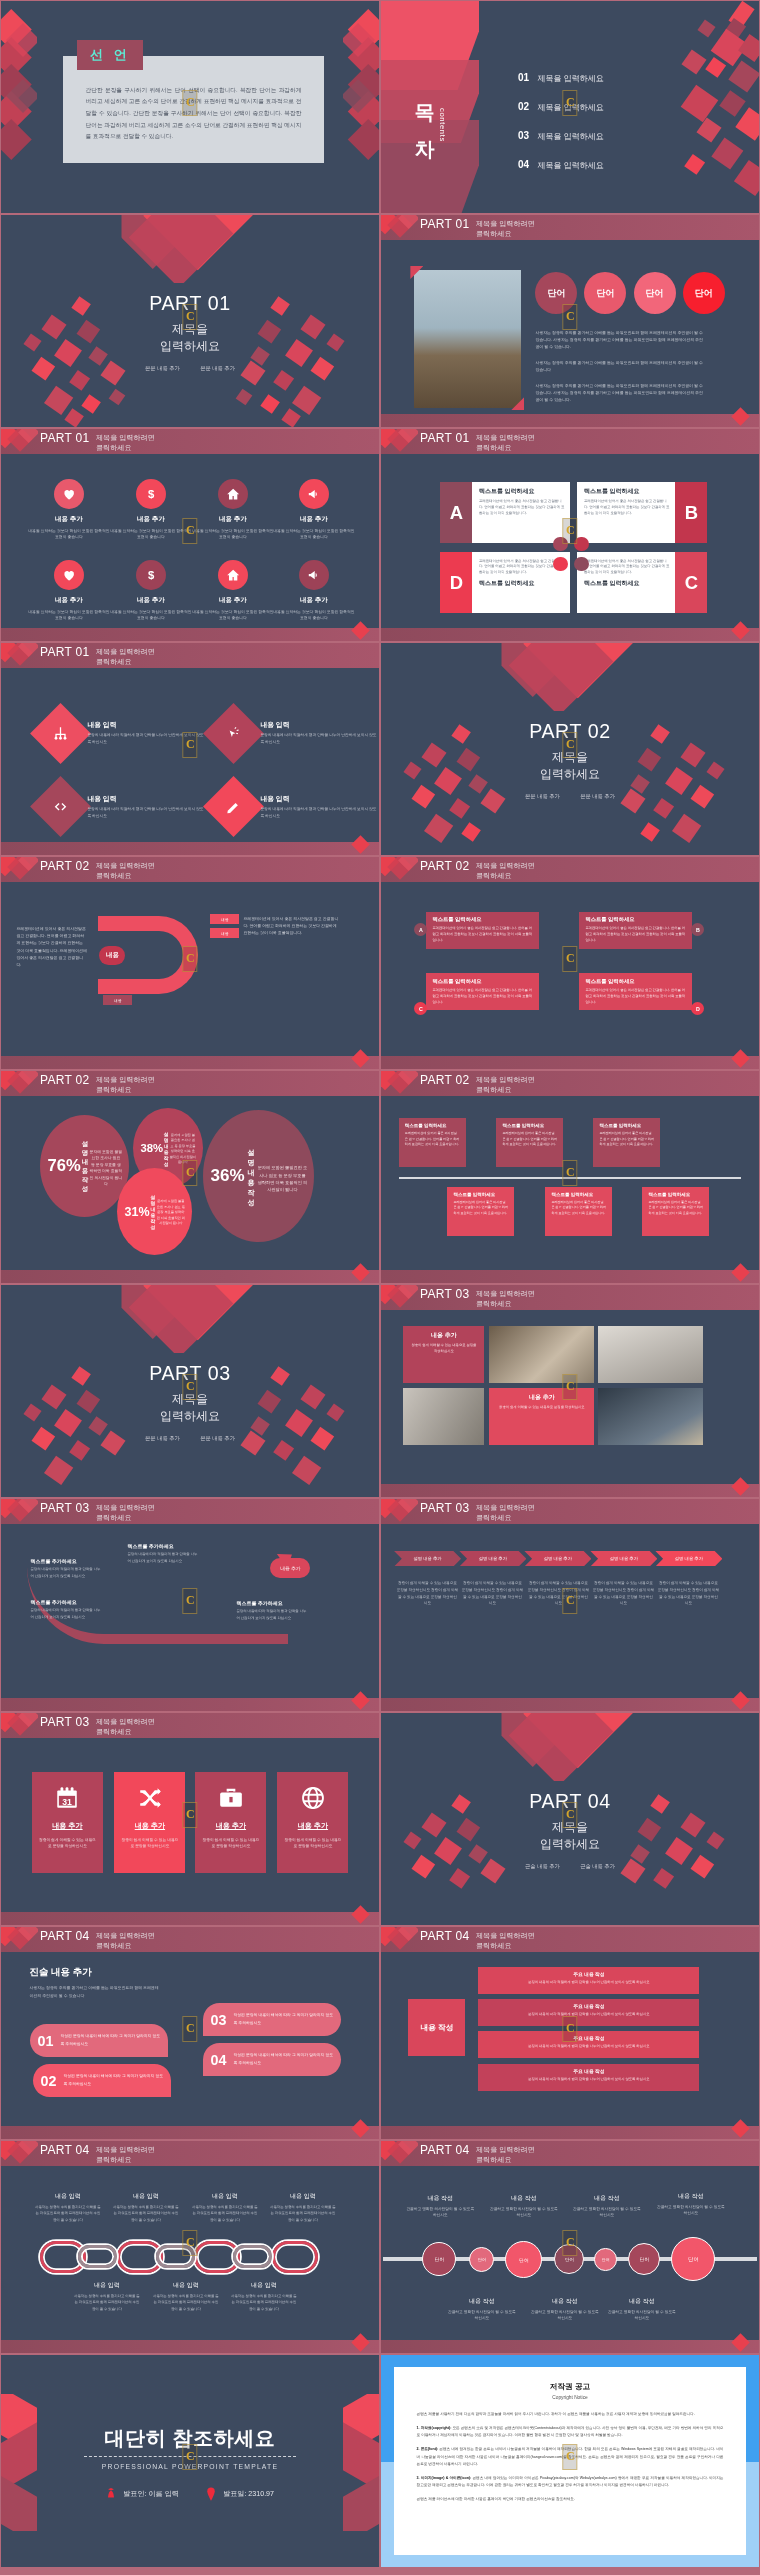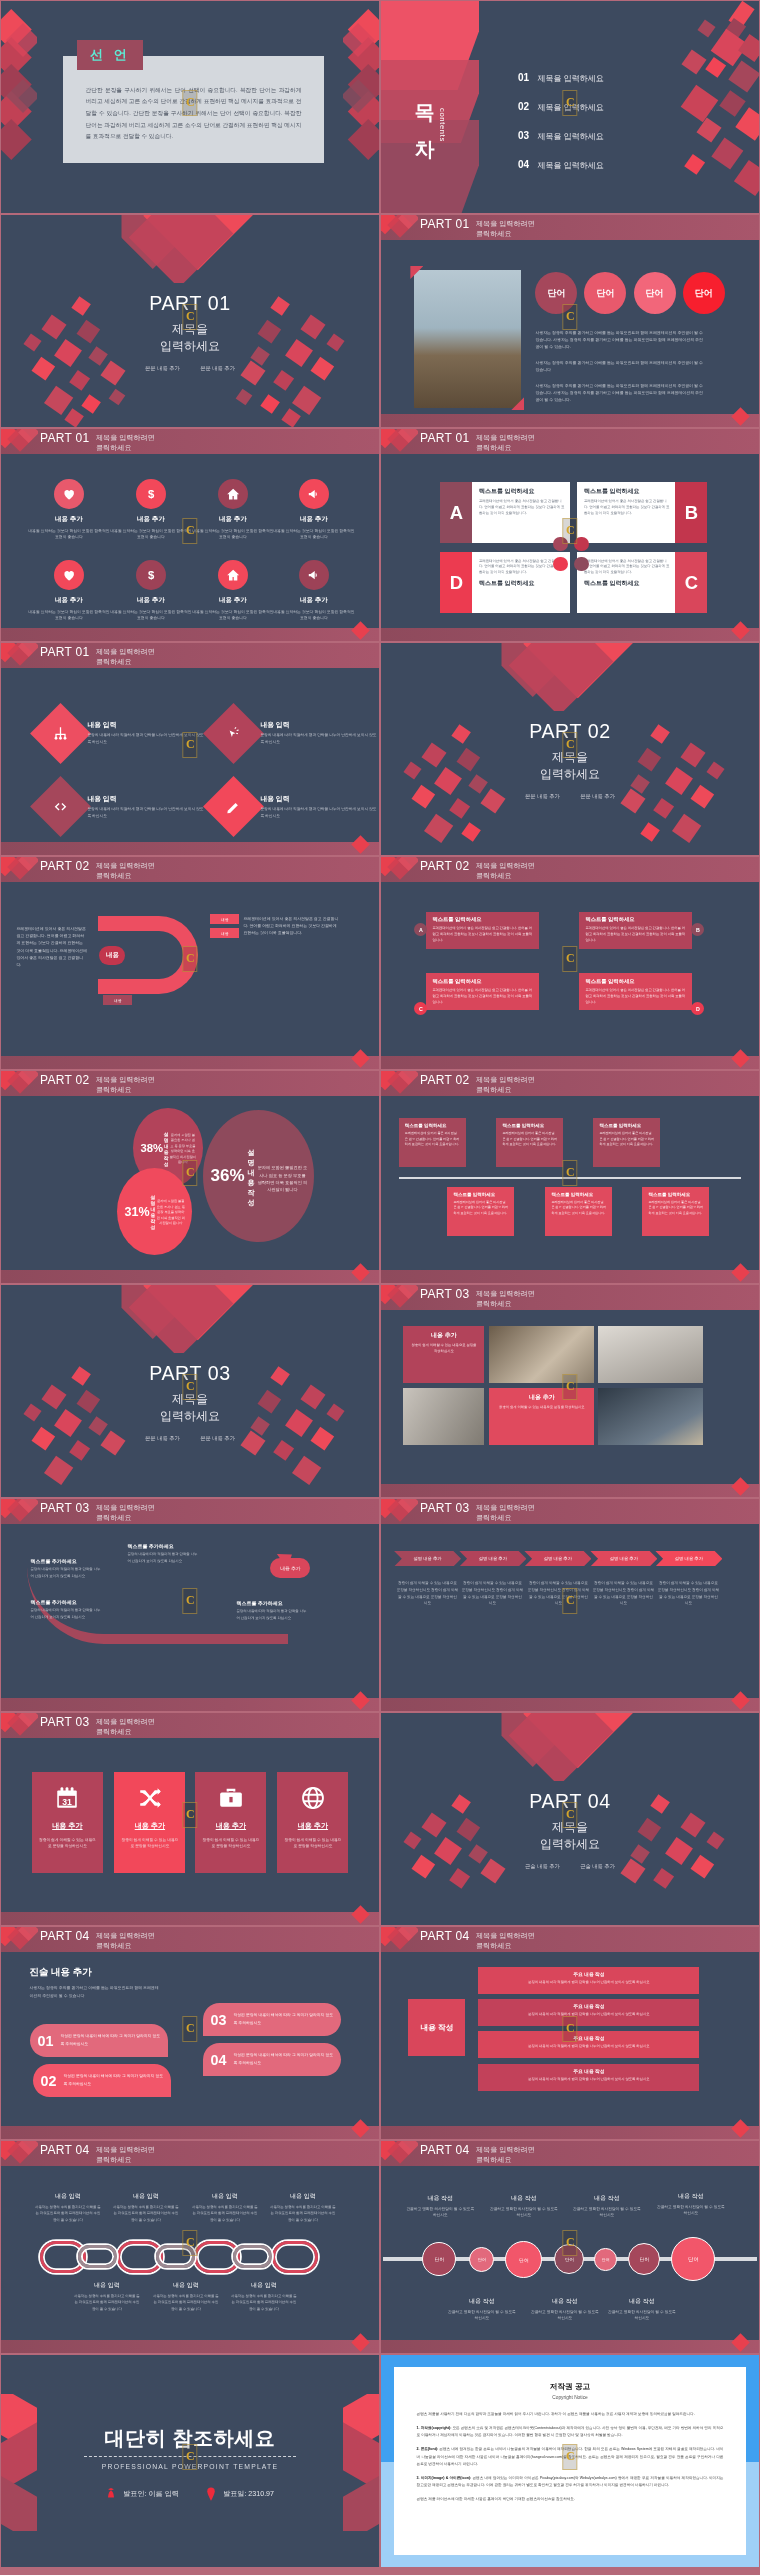--- a/index.html
+++ b/index.html
@@ -655,20 +655,25 @@
           <i class="d1"></i>
           <i class="d2"></i>
           <i class="d3"></i>
         </div>
     <div class="part-no">PART 02</div>
     <div class="part-sub">
       <div>제목을 입력하려면</div>
       <div>클릭하세요</div>
     </div>
     <div class="body-area">
+      <div class="pct-ell" style="left:37px;top:18px;width:89px;height:102px;background:#a5475b;">
+        <div class="pct-num" style="font-size:16.6px">76%</div>
+        <div class="pct-lbl" style="font-size:6.5px;margin-top:2.4px">설명 내용 작성</div>
+        <div class="pct-p" style="font-size:3.8px;margin-top:4.8px;color:#f1dfe3">문자에 포함된 불필요한 조사나 쉼표 등 문장 부호를 생략하면 더욱 효율적인 의사전달이 됩니다</div>
+      </div>
       <div class="pct-ell" style="left:130px;top:10.7px;width:70px;height:80px;background:#b2435a;">
         <div class="pct-num" style="font-size:11.3px">38%</div>
         <div class="pct-lbl" style="font-size:4.8px;margin-top:1.8px">설명 내용 작성</div>
         <div class="pct-p" style="font-size:3.2px;margin-top:3px;color:#edd7dc">문자에 포함된 불필요한 조사나 쉼표 등 문장 부호를 생략하면 더욱 효율적인 의사전달이 됩니다</div>
       </div>
       <div class="pct-ell" style="left:114px;top:71px;width:75px;height:87px;background:#f04a5d;">
         <div class="pct-num" style="font-size:12.5px">31%</div>
         <div class="pct-lbl" style="font-size:4.8px;margin-top:1.8px">설명 내용 작성</div>
         <div class="pct-p" style="font-size:3.2px;margin-top:3px;color:#fde2e6">문자에 포함된 불필요한 조사나 쉼표 등 문장 부호를 생략하면 더욱 효율적인 의사전달이 됩니다</div>
       </div>

